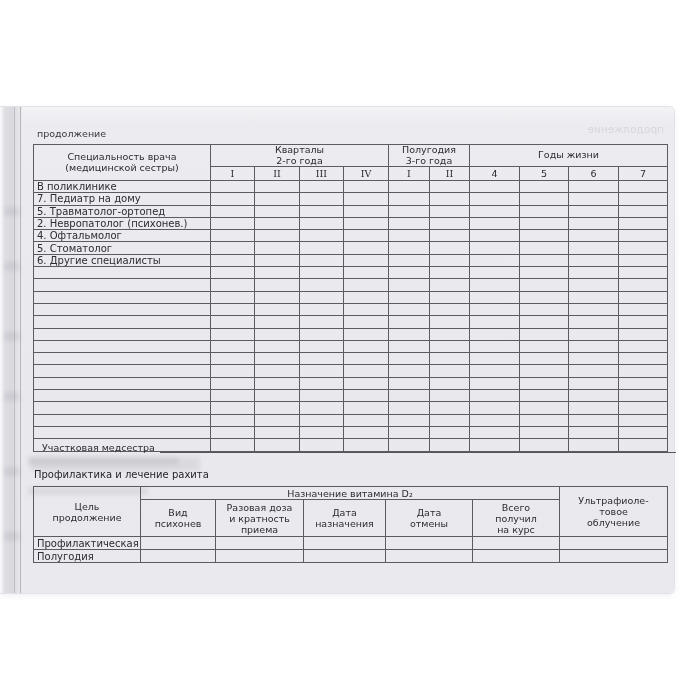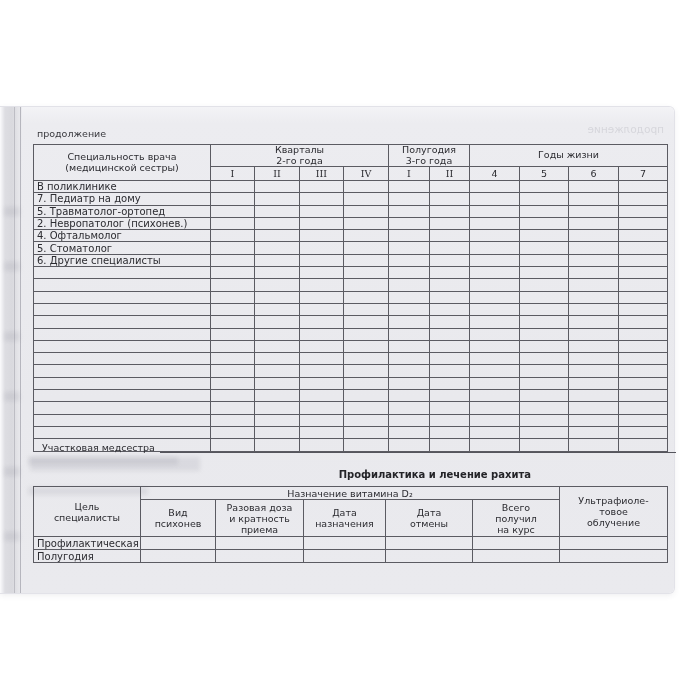--- a/index.html
+++ b/index.html
@@ -47,22 +47,22 @@
     white-space:nowrap;overflow:hidden;
   }
   
   .nurse-row{
     position:absolute;left:33px;top:441px;width:634px;display:flex;align-items:center;
     font-size:9.5px;line-height:11px;color:#2b2b30;margin-left:9px;
   }
   .nurse-line{flex:1;border-bottom:1px solid #55555c;margin-left:5px;height:11px;}
   
   .rickets-title{
-    position:absolute;left:17px;top:469px;width:514px;text-align:right;
-    font-size:10px;font-weight:700;color:#242428;
+    position:absolute;left:34px;top:469px;width:514px;text-align:left;
+    font-size:10px;font-weight:400;color:#242428;
   }
   .rickets{left:33px;top:486px;width:634px;height:73px;border:1.5px solid #414147;}
   .rickets th{font-size:9.5px;line-height:11px;text-align:center;white-space:pre-line;color:#2b2b30;}
   .rickets tr.vit-row th.vit{height:12px;}
   .rickets tr.cols-row th{height:36px;}
   .rickets tbody td{height:12px;margin-top:47px;}
 </style>
 </head>
 <body>
 
@@ -426,21 +426,21 @@
       <col style="width:75px">
       <col style="width:88px">
       <col style="width:82px">
     <col style="width:87px">
       <col style="width:87px">
       <col style="width:108px">
   </colgroup>
   <thead>
     <tr class="vit-row">
       <th rowspan="2">Цель
-специалисты</th>
+продолжение</th>
       <th colspan="5" class="vit">Назначение витамина D₂</th>
       <th rowspan="2">Ультрафиоле-
 товое
 облучение</th>
     </tr>
     <tr class="cols-row">
       <th>Вид
 психонев</th>
       <th>Разовая доза
 и кратность

